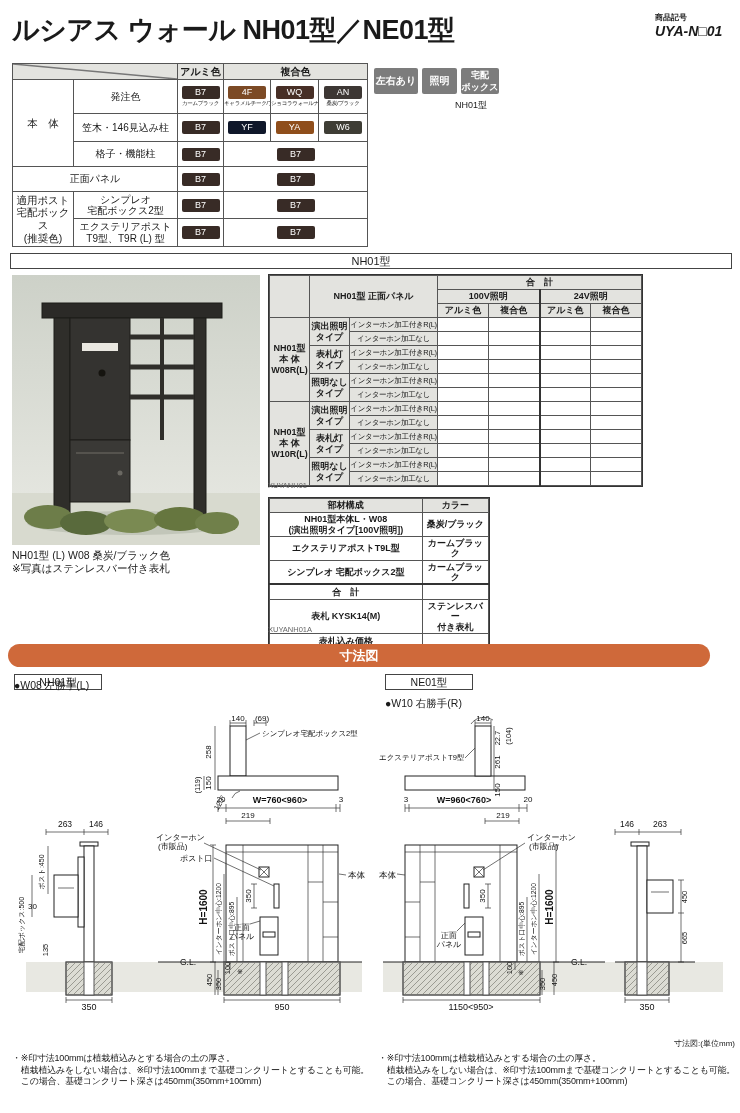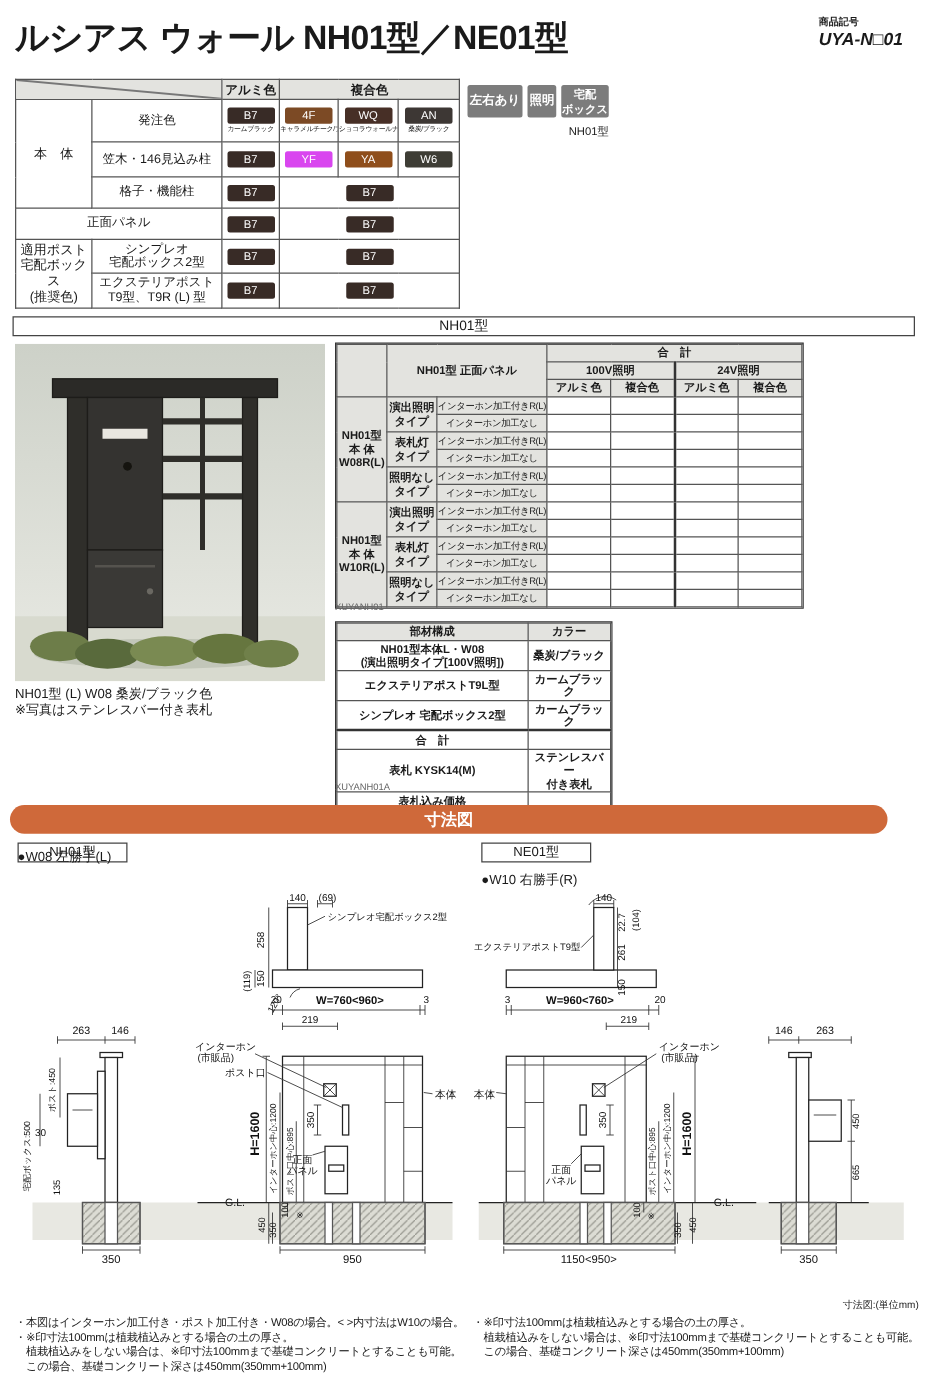--- a/index.html
+++ b/index.html
@@ -21,21 +21,21 @@
   .ct .rl { background:#fff; white-space:pre-line; line-height:1.15; font-size:10px; }
   .ct .grp { font-size:10.5px; white-space:pre-line; line-height:1.2; }
   .diag { position:relative; }
   .diag svg { position:absolute; inset:0; width:100%; height:100%; display:block; }
   .chip { display:inline-block; min-width:38px; height:13px; line-height:13px; border-radius:2px; color:#fff; font-size:9px; font-weight:normal; }
   .chipname { display:block; font-size:5.5px; letter-spacing:-0.3px; margin-top:1px; white-space:nowrap; overflow:hidden; }
 
   
   .badge { display:inline-block; background:#7c7c7c; color:#fff; font-weight:bold; text-align:center; border-radius:2px; margin-right:4px; vertical-align:top; }
   .b1 { width:44px; height:26px; line-height:26px; font-size:10px; }
-  .b2 { width:23px; height:26px; line-height:26px; font-size:10px; }
+  .b2 { width:35px; height:26px; line-height:26px; font-size:10px; }
   .b3 { width:38px; height:26px; font-size:9px; line-height:12px; padding-top:1px; }
   .badgenote { font-size:9px; }
 
   
   .secbar { border:1px solid #444; text-align:center; font-size:11px; height:16px; line-height:14px; background:#fff; }
 
   
   .pt { table-layout:fixed; width:372px; }
   .pt td { border:1px solid #555; text-align:center; vertical-align:middle; padding:0; }
   .pt .lab { background:#e3e3df; }
@@ -102,21 +102,21 @@
     <td class="grp" rowspan="3">本　体</td>
     <td class="rl" style="height:34px;">発注色</td>
     <td><span class="chip" style="background-color: rgb(56, 43, 38);">B7</span><span class="chipname">カームブラック</span></td>
     <td><span class="chip" style="background-color: rgb(124, 74, 37);">4F</span><span class="chipname">キャラメルチーク/ブラック</span></td>
     <td><span class="chip" style="background-color: rgb(71, 47, 38);">WQ</span><span class="chipname">ショコラウォールナット/ブラック</span></td>
     <td><span class="chip" style="background-color: rgb(61, 55, 52);">AN</span><span class="chipname">桑炭/ブラック</span></td>
   </tr>
   <tr>
     <td class="rl" style="height:28px;">笠木・146見込み柱</td>
     <td><span class="chip" style="background-color: rgb(56, 43, 38);">B7</span></td>
-    <td><span class="chip" style="background-color: #d946ef;">YF</span></td>
+    <td><span class="chip" style="background-color: #0f172a;">YF</span></td>
     <td><span class="chip" style="background-color: rgb(143, 78, 27);">YA</span></td>
     <td><span class="chip" style="background-color: rgb(62, 61, 53);">W6</span></td>
   </tr>
   <tr>
     <td class="rl" style="height:25px;">格子・機能柱</td>
     <td><span class="chip" style="background-color: rgb(56, 43, 38);">B7</span></td>
     <td colspan="3"><span class="chip" style="background-color: rgb(56, 43, 38);">B7</span></td>
   </tr>
   <tr>
     <td class="rl" colspan="2" style="height:25px;">正面パネル</td>
@@ -559,21 +559,20 @@
   <text x="285" y="115" font-size="8.5" text-anchor="middle">263</text>
   <text x="312" y="185" font-size="7.5" text-anchor="middle" transform="rotate(-90 312 185)">450</text>
   <text x="312" y="226" font-size="7.5" text-anchor="middle" transform="rotate(-90 312 226)">665</text>
   <text x="272" y="298" font-size="9" text-anchor="middle">350</text>
 </svg>
 </div>
 
 <div class="abs unitnote" style="left:625px; top:1038px; width:110px;">寸法図:(単位mm)</div>
 
 <div class="abs notes" style="left:12px; top:1053px; width:360px;">
-  <div>・本図はインターホン加工付き・ポスト加工付き・W08の場合。&lt; &gt;内寸法はW10の場合。</div>
   <div>・※印寸法100mmは植栽植込みとする場合の土の厚さ。</div>
   <div>　植栽植込みをしない場合は、※印寸法100mmまで基礎コンクリートとすることも可能。</div>
   <div>　この場合、基礎コンクリート深さは450mm(350mm+100mm)</div>
 </div>
 <div class="abs notes" style="left:378px; top:1053px; width:360px;">
   <div>・※印寸法100mmは植栽植込みとする場合の土の厚さ。</div>
   <div>　植栽植込みをしない場合は、※印寸法100mmまで基礎コンクリートとすることも可能。</div>
   <div>　この場合、基礎コンクリート深さは450mm(350mm+100mm)</div>
 </div>
 

